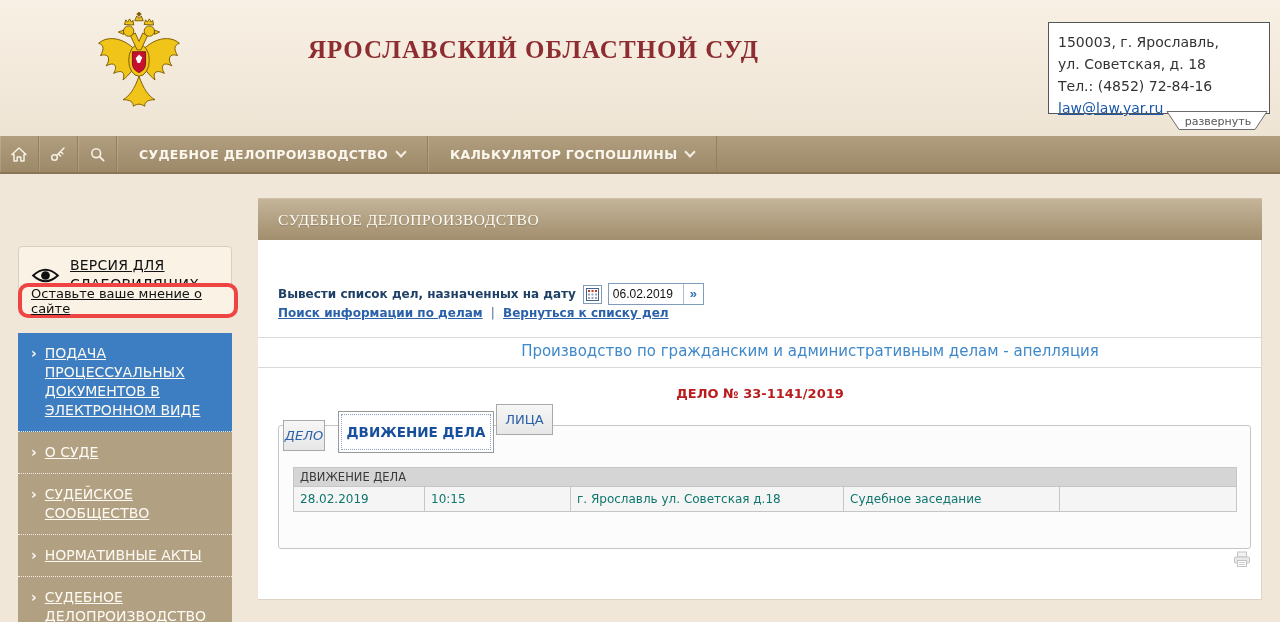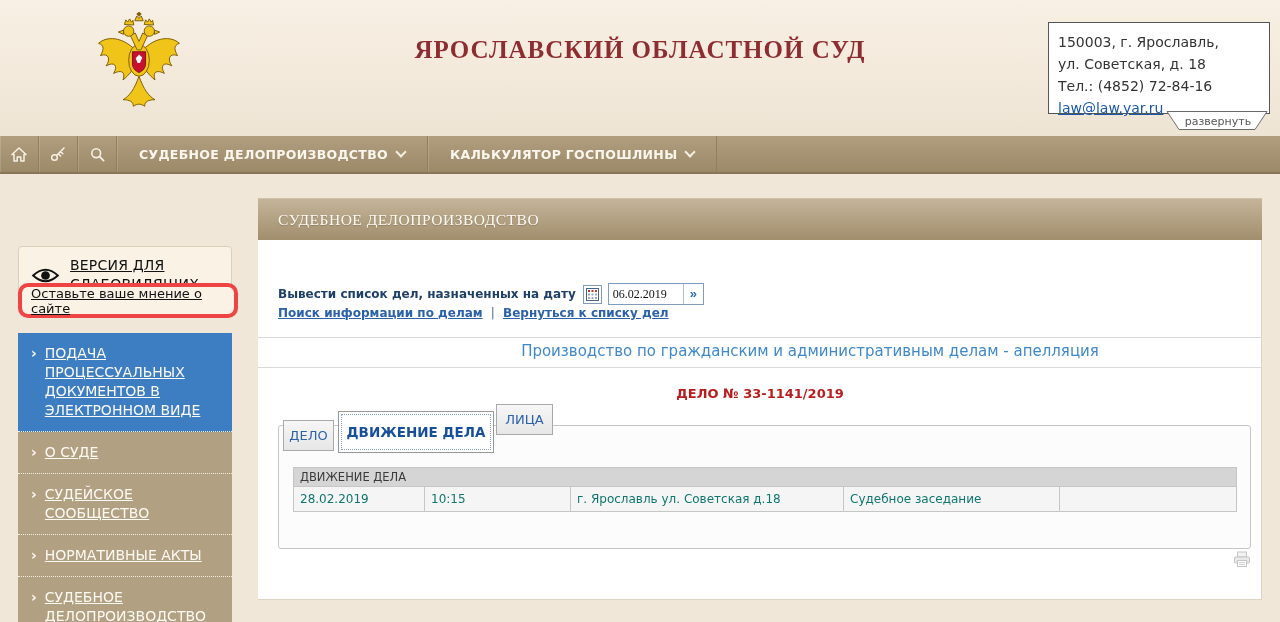--- a/index.html
+++ b/index.html
@@ -3,21 +3,21 @@
 <meta charset="utf-8">
 <style>
   html,body{margin:0;padding:0;}
   body{font-family:"DejaVu Sans",sans-serif;background:#d9d0c2;}
   .page{position:relative;width:1280px;height:622px;background:#f0e7d9;overflow:hidden;margin:0 auto;}
 
   
   .header{position:absolute;left:0;top:0;width:1280px;height:136px;
     background:linear-gradient(#f8f0e4,#eee4d4);}
   .eagle{position:absolute;left:92px;top:12px;}
-  .court-title{position:absolute;left:300px;top:34px;width:680px;text-align:center;
+  .court-title{position:absolute;left:308px;top:34px;width:680px;
     font-family:"Liberation Serif",serif;font-weight:bold;color:#8e2d31;
     font-size:25px;line-height:31px;letter-spacing:1px;}
   .contact-box{position:absolute;left:1048px;top:22px;width:204px;height:74px;
     background:#fff;border:1px solid #55565a;padding:8px 7px 8px 9px;
     font-size:14px;line-height:22px;color:#333;}
   .contact-box a{color:#1a57a8;text-decoration:underline;}
   .expand-tab{position:absolute;left:1166px;top:111px;width:102px;height:20px;}
   .expand-tab text{font-size:11px;fill:#555;font-family:"DejaVu Sans",sans-serif;}
 
   
@@ -56,37 +56,37 @@
     text-shadow:0 1px 1px rgba(90,70,40,.35);}
   .white-panel{position:absolute;left:258px;top:240px;width:1004px;height:360px;
     background:#fff;border-right:1px solid #ddd4c4;border-bottom:1px solid #ddd4c4;box-sizing:border-box;}
 
   .date-row{position:absolute;left:20px;top:43px;height:22px;display:flex;align-items:center;}
   .date-label{font-size:12px;font-weight:bold;color:#1e3f66;margin-right:7px;}
   .cal-btn{width:19px;height:19px;border:1px solid #7f9db9;background:#fff;display:flex;
     align-items:center;justify-content:center;margin-right:6px;cursor:pointer;padding:0;}
   .date-group{display:flex;align-items:center;border:1px solid #7f9db9;background:#fff;height:20px;}
   .date-input{border:none;outline:none;width:66px;font-size:12px;color:#111;
-    font-family:Liberation Serif, serif;padding:0 4px;height:18px;}
+    font-family:Liberation Sans, sans-serif;padding:0 4px;height:18px;}
   .go-btn{width:20px;height:20px;border:none;border-left:1px solid #aebfd2;background:#fff;
     color:#2f6fb8;font-weight:bold;font-size:13px;line-height:18px;cursor:pointer;padding:0;}
   .links-row{position:absolute;left:20px;top:66px;font-size:12px;font-weight:bold;}
   .links-row a{color:#2a61a8;text-decoration:underline;cursor:pointer;}
   .links-row .sep{color:#50688a;font-weight:normal;margin:0 4px;}
 
   .hr1,.hr2{position:absolute;left:0;width:1004px;border-top:1px solid #d9d9d9;height:0;}
   .hr1{top:97px;} .hr2{top:127px;}
   .case-type{position:absolute;left:0;top:102px;width:1104px;text-align:center;
     font-size:15px;color:#3f88c9;}
   .case-number{position:absolute;left:0;top:146px;width:1004px;text-align:center;
     font-size:13px;font-weight:bold;color:#b91c1c;}
 
   .tab{position:absolute;box-sizing:border-box;text-align:center;cursor:pointer;z-index:2;
     background:linear-gradient(#f6f6f6,#e7e7e7);border:1px solid #a9a9a9;color:#2d62a9;font-size:13px;}
-  .tab-delo{left:25px;top:180px;width:51px;height:31px;line-height:29px;}
+  .tab-delo{left:25px;top:180px;width:42px;height:31px;line-height:29px;font-style:italic;}
   .tab-lica{left:238px;top:164px;width:57px;height:31px;line-height:29px;}
   .tab.active{left:80px;top:171px;width:156px;height:42px;line-height:40px;z-index:3;
     background:#fff;border:1px solid #999;font-weight:bold;color:#174f9c;font-size:13.5px;
     outline:1px dotted #86a3cc;outline-offset:-4px;}
   .tab-panel{position:absolute;left:20px;top:185px;width:973px;height:124px;z-index:1;
     background:#fcfcfc;border:1px solid #c6c6c6;border-radius:3px;box-sizing:border-box;}
 
   table.events{position:absolute;left:35px;top:227px;width:943px;border-collapse:collapse;
     table-layout:fixed;z-index:4;font-size:12px;}
   table.events td,table.events th{border:1px solid #c6c6c6;padding:4px 6px;text-align:left;

